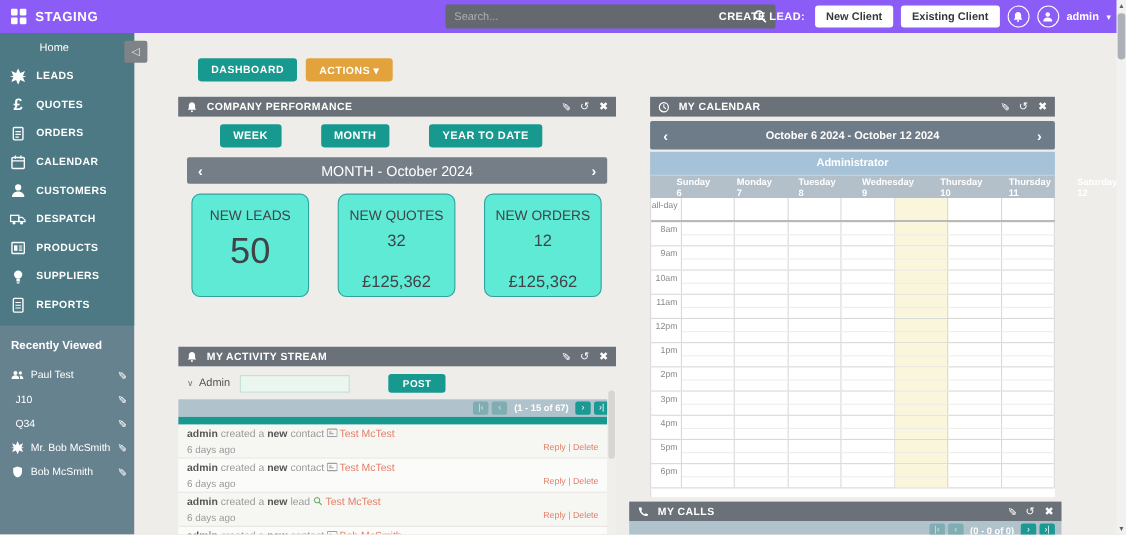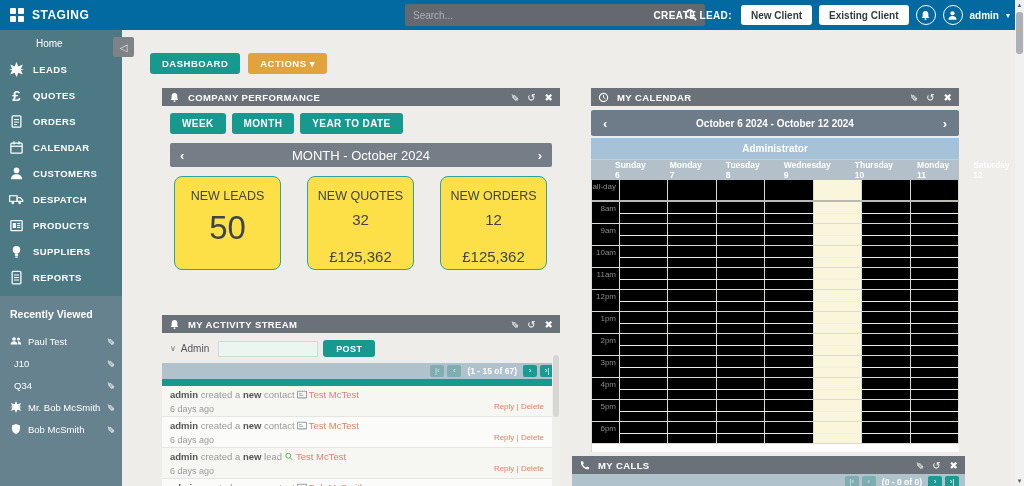--- a/index.html
+++ b/index.html
@@ -1,20 +1,20 @@
 <!DOCTYPE html>
 <html><head>
 <meta charset="utf-8">
 <style>
   * { margin:0; padding:0; box-sizing:border-box; }
   html,body { width:1024px; height:486px; overflow:hidden; font-family:"Liberation Sans",sans-serif; background:#EFEDEA; }
   #app { position:relative; width:1024px; height:486px; }
 
   
-  .topbar { position:absolute; top:0; left:0; width:1024px; height:30px; background:#0369a1; z-index:5; display:flex; align-items:center; }
+  .topbar { position:absolute; top:0; left:0; width:1024px; height:30px; background:#8b5cf6; z-index:5; display:flex; align-items:center; }
   .logo-wrap { display:flex; align-items:center; gap:7px; padding-left:10px; }
   .grid-logo { width:15px; height:15px; display:grid; grid-template-columns:6px 6px; grid-template-rows:6px 6px; gap:2px; }
   .grid-logo span { background:#fff; border-radius:1px; }
   .app-title { color:#fff; font-size:12px; font-weight:bold; letter-spacing:.5px; }
   .search-wrap { position:absolute; left:405px; top:4px; width:300px; height:22px; background:#64686F; border-radius:2px; display:flex; align-items:center; }
   .search-wrap input { flex:1; background:transparent; border:none; outline:none; color:#cfd2d6; font-size:10px; padding:0 8px; font-family:"Liberation Sans",sans-serif; }
   .search-wrap input::placeholder { color:#aab0b6; }
   .search-ico { color:#fff; width:14px; height:14px; margin-right:7px; }
   .top-right { position:absolute; right:14px; top:0; height:30px; display:flex; align-items:center; gap:7px; }
   .create-lead { color:#fff; font-size:10px; font-weight:bold; letter-spacing:.4px; margin-right:2px; }
@@ -37,41 +37,41 @@
   .recent-title { color:#fff; font-size:10.5px; font-weight:bold; padding:0 0 10px 10px; }
   .recent-item { height:22px; display:flex; align-items:center; padding:0 8px 0 10px; color:#fff; cursor:pointer; }
   .recent-item svg { width:12px; height:12px; margin-right:6px; color:#fff; flex:none; }
   .recent-item .no-ico { width:4px; }
   .recent-item .lbl { font-size:9.5px; flex:1; white-space:nowrap; overflow:hidden; }
   .recent-item .pencil { font-size:10px; color:#fff; transform:rotate(90deg) scaleX(-1); }
 
   
   .main { position:absolute; left:122px; top:30px; right:0; bottom:0; }
   .btn { border:none; border-radius:3px; color:#fff; font-weight:bold; cursor:pointer; font-family:"Liberation Sans",sans-serif; }
-  .btn.teal { background:#17998F; }
+  .btn.teal { background:#17998F;margin-left:30px; }
   .btn.orange { background:#E3A33C; }
   .toolbar { position:absolute; left:28px; top:23px; display:flex; gap:8px; }
   .toolbar .btn { height:21px; font-size:9.5px; letter-spacing:.5px; padding:0 12px; }
 
   .widget-head { height:18px; background:#6B7178; display:flex; align-items:center; padding:0 7px; color:#fff; }
   .widget-head svg { width:11px; height:11px; margin-right:8px; }
   .widget-head .wtitle { font-size:9.5px; font-weight:bold; letter-spacing:.4px; flex:1; }
   .wtools { display:flex; gap:9px; font-size:10px; }
   .wtools span { cursor:pointer; }
   .tool-edit { transform:rotate(90deg) scaleX(-1); display:inline-block; }
 
   
   .cp { position:absolute; left:40px; top:58px; width:398px; }
   .cp-tabs { margin:7px 0 0 8px; display:flex; gap:6px; }
   .cp-tabs .btn { height:21px; font-size:10px; padding:0 12px; letter-spacing:.4px; }
   .period-bar { margin:9px 8px 0 8px; height:24px; background:#757D86; border-radius:2px; display:flex; align-items:center; color:#fff; padding:0 10px; }
   .period-bar .pv { flex:1; text-align:center; font-size:13px; }
   .chev { font-size:13px; font-weight:bold; cursor:pointer; }
   .cards { margin:9px 8px 0 12px; display:flex; gap:26px; }
-  .card { width:107px; height:94px; background:#fde047; border:1.5px solid #2FA39E; border-radius:8px; text-align:center; color:#3F4449; padding-top:12px; }
+  .card { width:107px; height:94px; background:#5eead4; border:1.5px solid #2FA39E; border-radius:8px; text-align:center; color:#3F4449; padding-top:12px; }
   .card .clabel { font-size:12.5px; }
   .card .ccount-big { font-size:33px; margin-top:6px; }
   .card .ccount { font-size:15px; margin-top:8px; }
   .card .cvalue { font-size:15px; margin-top:20px; }
 
   
   .as { position:absolute; left:40px; top:285px; width:398px; height:171px; overflow:hidden; }
   .as-postrow { display:flex; align-items:center; margin:7px 0 6px 8px; gap:5px; }
   .as-caret { color:#777; font-size:8px; }
   .as-admin { font-size:10px; color:#555; }
@@ -99,21 +99,21 @@
   .as-thumb { position:absolute; top:0; left:1px; width:6px; height:62px; background:#D6D6D2; border-radius:3px; }
 
   
   .cal { position:absolute; left:450px; top:58px; width:368px;margin-left:19px; }
   .cal-nav { margin-top:4px; height:26px; background:#6E7B88; border-radius:2px; display:flex; align-items:center; padding:0 12px; color:#fff; }
   .cal-nav .range { flex:1; text-align:center; font-size:10px; font-weight:bold; }
   .cal-owner { margin-top:2px; height:21px; background:#A6C2D8; color:#fff; font-size:10px; font-weight:bold; display:flex; align-items:center; justify-content:center; }
   .cal-days { display:flex; height:21px; background:#B3C0CA; border-top:1px solid #c4cfd7;gap:24px; }
   .cal-days .spacer { width:28px; }
   .cal-days .day { flex:1; color:#fff; font-size:8.5px; font-weight:bold; display:flex; align-items:center; justify-content:center; }
-  .cal-grid { background:#000000; border-left:1px solid #D9D9D6; }
+  .cal-grid { background:#ffffff; border-left:1px solid #D9D9D6; }
   .cal-row { display:flex; height:22px; border-bottom:1px solid #D9D9D6; position:relative; }
   .cal-row:not(.allday)::after { content:""; position:absolute; left:28px; right:0; top:11px; border-top:1px solid #EDEDEA; pointer-events:none; }
   .cal-row.allday { border-bottom:2px solid #B9B9B6; }
   .cal-time { width:28px; font-size:8px; color:#8a8a8a; text-align:right; padding:2px 3px 0 0; border-right:1px solid #D9D9D6; }
   .cal-cell { flex:1; border-right:1px solid #D9D9D6; cursor:pointer; }
   .cal-cell.today { background:#FAF6DC; }
   .cal-partial { height:8px; background:#fff; border-left:1px solid #D9D9D6; }
 
   
   .calls { position:absolute; left:450px; top:426px; width:393px; }
@@ -453,21 +453,21 @@
         <span class="chev">›</span>
       </div>
       <div class="cal-owner">Administrator</div>
       <div class="cal-days">
         <span class="spacer"></span>
         <span class="day">Sunday 6</span>
         <span class="day">Monday 7</span>
         <span class="day">Tuesday 8</span>
         <span class="day">Wednesday 9</span>
         <span class="day">Thursday 10</span>
-        <span class="day">Monday 11</span>
+        <span class="day">Thursday 11</span>
         <span class="day">Saturday 12</span>
       </div>
       <div class="cal-grid">
           <div class="cal-row allday">
             <div class="cal-time">all-day</div>
             <div class="cal-cell"></div>
             <div class="cal-cell"></div>
             <div class="cal-cell"></div>
             <div class="cal-cell"></div>
             <div class="cal-cell today"></div>

